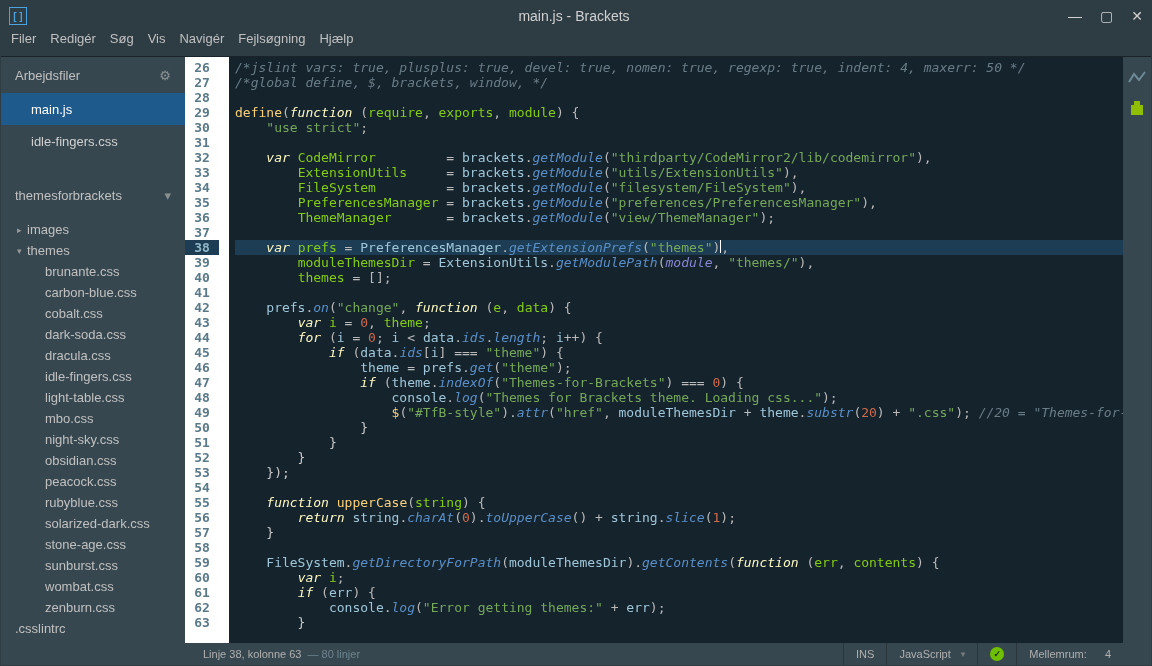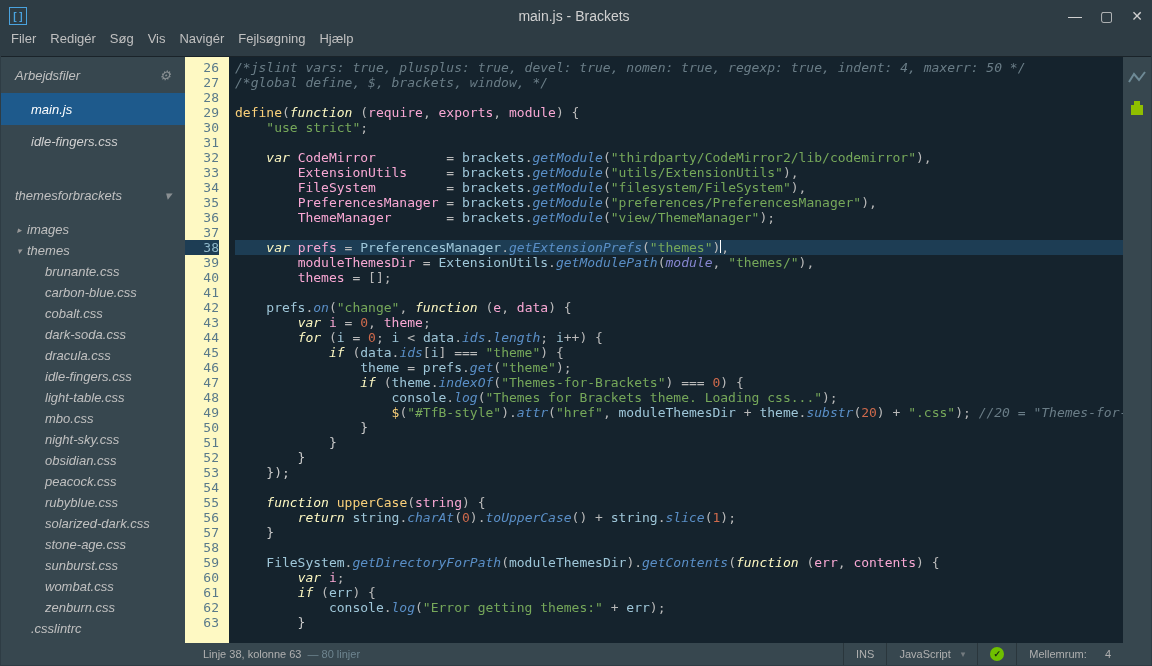--- a/index.html
+++ b/index.html
@@ -4,44 +4,44 @@
 <style>
 * { margin:0; padding:0; box-sizing:border-box; }
 body { width:1152px; height:666px; background:#0d1117; border:1px solid #2e3c44; font-family:"Segoe UI",Arial,sans-serif; font-size:13px; color:#c0c0c0; overflow:hidden; display:flex; flex-direction:column; }
 .titlebar { height:30px; background:#2e3c44; display:flex; align-items:center; padding:0 8px; position:relative; }
 .titlebar .icon-box { width:18px; height:18px; border:1px solid #4aa3df; display:flex; align-items:center; justify-content:center; color:#4aa3df; font-size:10px; font-weight:bold; }
 .titlebar .title { position:absolute; left:0; right:4px; text-align:center; font-size:14px; color:#d0d0d0; pointer-events:none; }
 .titlebar .win-controls { margin-left:auto; display:flex; gap:18px; color:#d0d0d0; font-size:14px; }
 .menubar { height:26px; background:#2e3c44; display:flex; padding:0 10px; gap:14px; font-size:13px; color:#c0c0c0; border-bottom:1px solid #1a2329; }
 .menubar span { cursor:default; }
 .maingrid { flex:1; display:flex; min-height:0; }
-.sidebar { width:184px; background:#37474f; display:flex; flex-direction:column; min-height:0;font-style:italic; }
+.sidebar { width:184px; background:#37474f; display:flex; flex-direction:column; min-height:0; }
 .section-head { height:36px; display:flex; align-items:center; padding:0 14px; justify-content:space-between; color:#c0c0c0; font-size:13px; }
 .section-head .gear, .section-head .chev { opacity:.6; font-size:13px; }
 .files-list { }
 .file-item { height:32px; display:flex; align-items:center; padding-left:30px; font-size:13px; color:#d0d0d0; position:relative; }
 .file-item.active { background:#1e5a8c; color:#fff; }
 .file-item.active:after { content:""; position:absolute; right:-10px; top:0; bottom:0; width:0; height:0; border-top:12px solid transparent; border-bottom:12px solid transparent; border-left:10px solid #1e5a8c; }
 .tree { flex:1; overflow:auto; margin-top:6px; }
 .tree-row { height:21px; display:flex; align-items:center; padding-left:16px; font-size:13px; color:#c0c0c0; }
 .tree-row .tw { width:10px; display:inline-block; font-size:9px; color:#999; }
 .tree-row.d2 { padding-left:44px; color:#c0c0c0; }
-.tree-row.d1 { padding-left:14px;margin-left:16px; }
+.tree-row.d1 { padding-left:14px; }
 .editor-area { flex:1; display:flex; flex-direction:column; min-width:0; background:#15232d; }
 .code-wrap { flex:1; display:flex; min-height:0; position:relative; }
-.gutter { width:44px; background:#fef9c3; text-align:right; padding:3px 10px 3px 0; font-family:Consolas,monospace; font-size:13px; color:#5a7a8a; line-height:15px; }
+.gutter { width:44px; background:#ffffff; text-align:center; padding:3px 10px 3px 0; font-family:Consolas,monospace; font-size:13px; color:#5a7a8a; line-height:15px;font-weight:bold; }
 .gutter .ln { height:15px; }
 .gutter .ln.hl { background:#1d3d54; color:#8fb8c9; }
 .code { flex:1; font-family:Consolas,monospace; font-size:13px; line-height:15px; padding:3px 0 3px 6px; color:#ccc; white-space:pre; overflow:hidden; }
 .code .line { height:15px; }
 .code .line.hl { background:#1d3d54; }
 .code .cursor { display:inline-block; width:1px; height:13px; background:#fff; vertical-align:-1px; }
 .c-cmt { color:#6a7d87; font-style:italic; }
 .c-kw { color:#fef9c3; font-style:italic; }
-.c-def { color:#f9a8d4; }
+.c-def { color:#84cc16; }
 .c-prop { color:#5a8fc7; font-style:italic; }
 .c-str { color:#76a85a; }
 .c-var { color:#9fc7d9; }
 .c-fn { color:#fad07a; }
 .c-num { color:#cf6a4c; }
 .c-punc { color:#bababa; }
 .c-this { color:#8787d1; font-style:italic; }
 .rightbar { width:28px; background:#37474f; display:flex; flex-direction:column; align-items:center; gap:12px; padding-top:12px; }
 .rightbar .rb-ic { width:18px; height:18px; display:block; }
 .statusbar { height:22px; background:#37474f; display:flex; align-items:center; font-size:11px; color:#b0b0b0; }

